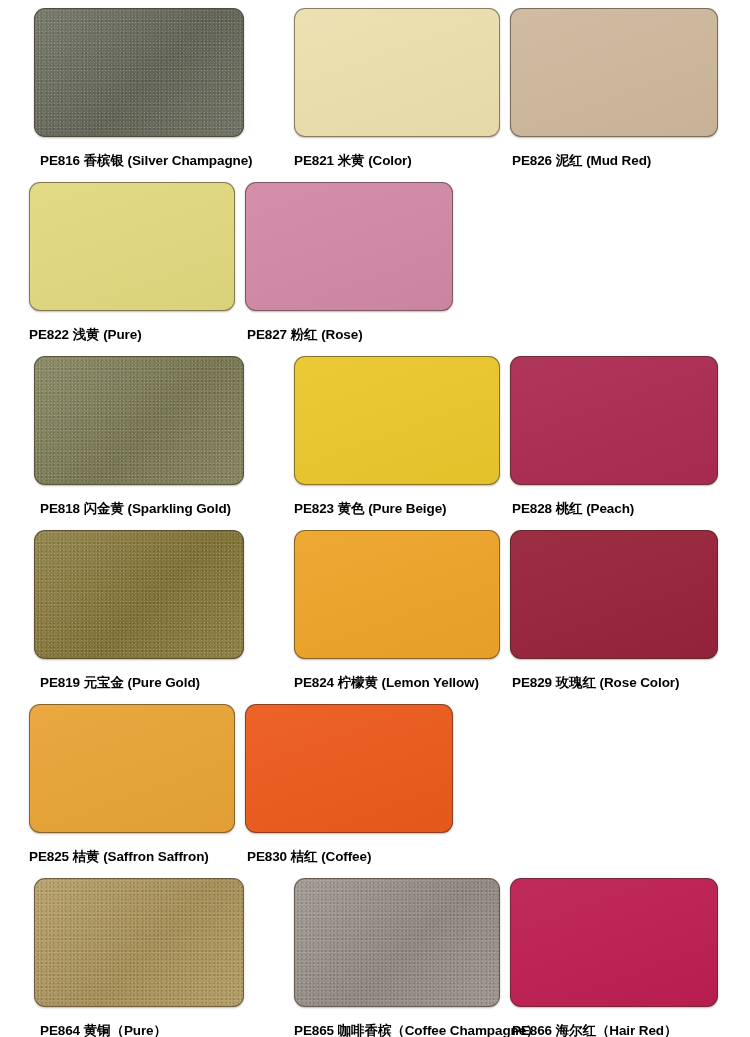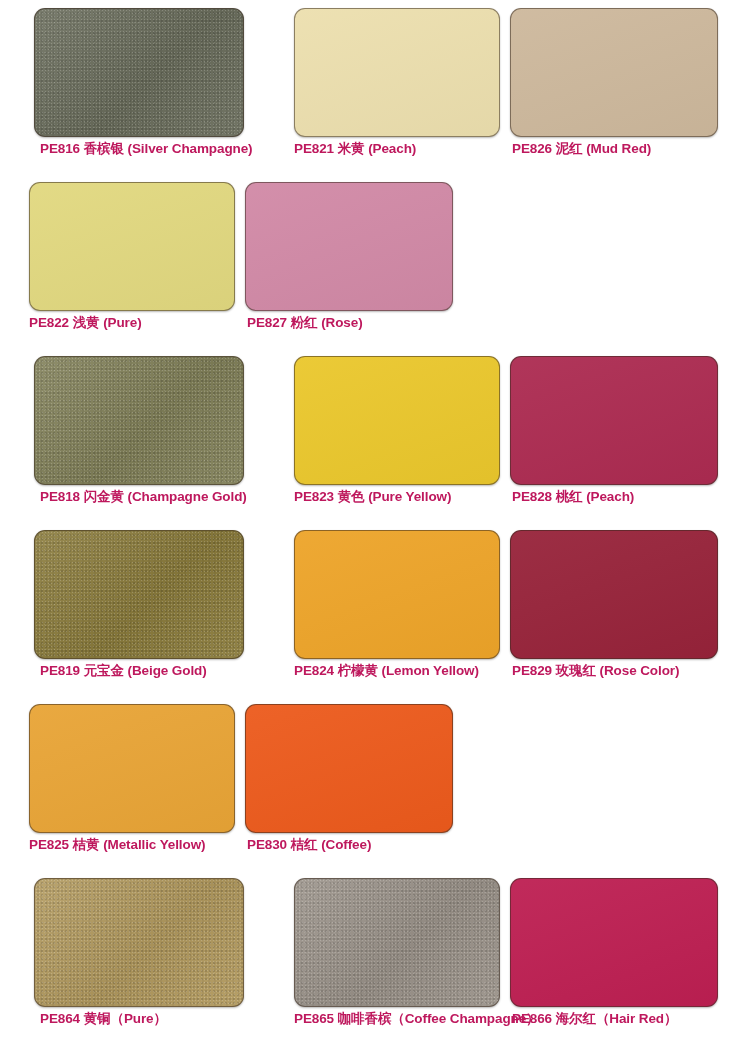--- a/index.html
+++ b/index.html
@@ -76,24 +76,24 @@
   }
   .swatch-chip.solid::after {
     content: "";
     position: absolute;
     inset: 0;
     background: linear-gradient(160deg, rgba(255,255,255,0.05), rgba(0,0,0,0.03));
     pointer-events: none;
   }
 
   .swatch-label {
-    margin-top: 4px;
+    margin-top: 16px;
     font-size: 13.5px;
     font-weight: bold;
-    color: #be185d;
+    color: #000000;
     white-space: nowrap;
     letter-spacing: -0.1px;
     align-self: flex-start;
     line-height: 16px;
   }
   .cell-0 .swatch-label { margin-left: 6px; }
   .cell-1 .swatch-label { margin-left: 0px; }
   .cell-2 .swatch-label { margin-left: 2px; }
 </style>
 </head>
@@ -101,21 +101,21 @@
 
 <div id="chart">
 
   <div class="swatch-row">
     <div class="swatch-cell cell-0">
       <div class="swatch-chip metallic" style="background-color: rgb(107, 110, 93);"></div>
       <div class="swatch-label">PE816 香槟银 (Silver Champagne)</div>
     </div>
     <div class="swatch-cell cell-1">
       <div class="swatch-chip solid" style="background-color: rgb(236, 223, 174);"></div>
-      <div class="swatch-label">PE821 米黄 (Peach)</div>
+      <div class="swatch-label">PE821 米黄 (Color)</div>
     </div>
     <div class="swatch-cell cell-2">
       <div class="swatch-chip solid" style="background-color: rgb(205, 184, 156);"></div>
       <div class="swatch-label">PE826 泥红 (Mud Red)</div>
     </div>
   </div>
 
   <div class="swatch-row">
     <div class="swatch-cell cell-1">
       <div class="swatch-chip solid" style="background-color: rgb(225, 216, 127);"></div>
@@ -123,51 +123,51 @@
     </div>
     <div class="swatch-cell cell-2">
       <div class="swatch-chip solid" style="background-color: rgb(209, 137, 166);"></div>
       <div class="swatch-label">PE827 粉红 (Rose)</div>
     </div>
   </div>
 
   <div class="swatch-row">
     <div class="swatch-cell cell-0">
       <div class="swatch-chip metallic" style="background-color: rgb(130, 129, 90);"></div>
-      <div class="swatch-label">PE818 闪金黄 (Champagne Gold)</div>
+      <div class="swatch-label">PE818 闪金黄 (Sparkling Gold)</div>
     </div>
     <div class="swatch-cell cell-1">
       <div class="swatch-chip solid" style="background-color: rgb(234, 199, 44);"></div>
-      <div class="swatch-label">PE823 黄色 (Pure Yellow)</div>
+      <div class="swatch-label">PE823 黄色 (Pure Beige)</div>
     </div>
     <div class="swatch-cell cell-2">
       <div class="swatch-chip solid" style="background-color: rgb(172, 43, 81);"></div>
       <div class="swatch-label">PE828 桃红 (Peach)</div>
     </div>
   </div>
 
   <div class="swatch-row">
     <div class="swatch-cell cell-0">
       <div class="swatch-chip metallic" style="background-color: rgb(139, 124, 61);"></div>
-      <div class="swatch-label">PE819 元宝金 (Beige Gold)</div>
+      <div class="swatch-label">PE819 元宝金 (Pure Gold)</div>
     </div>
     <div class="swatch-cell cell-1">
       <div class="swatch-chip solid" style="background-color: rgb(237, 164, 41);"></div>
       <div class="swatch-label">PE824 柠檬黄 (Lemon Yellow)</div>
     </div>
     <div class="swatch-cell cell-2">
       <div class="swatch-chip solid" style="background-color: rgb(151, 35, 58);"></div>
       <div class="swatch-label">PE829 玫瑰红 (Rose Color)</div>
     </div>
   </div>
 
   <div class="swatch-row">
     <div class="swatch-cell cell-1">
       <div class="swatch-chip solid" style="background-color: rgb(232, 164, 54);"></div>
-      <div class="swatch-label">PE825 桔黄 (Metallic Yellow)</div>
+      <div class="swatch-label">PE825 桔黄 (Saffron Saffron)</div>
     </div>
     <div class="swatch-cell cell-2">
       <div class="swatch-chip solid" style="background-color: rgb(236, 90, 28);"></div>
       <div class="swatch-label">PE830 桔红 (Coffee)</div>
     </div>
   </div>
 
   <div class="swatch-row">
     <div class="swatch-cell cell-0">
       <div class="swatch-chip metallic" style="background-color: rgb(178, 154, 95);"></div>

